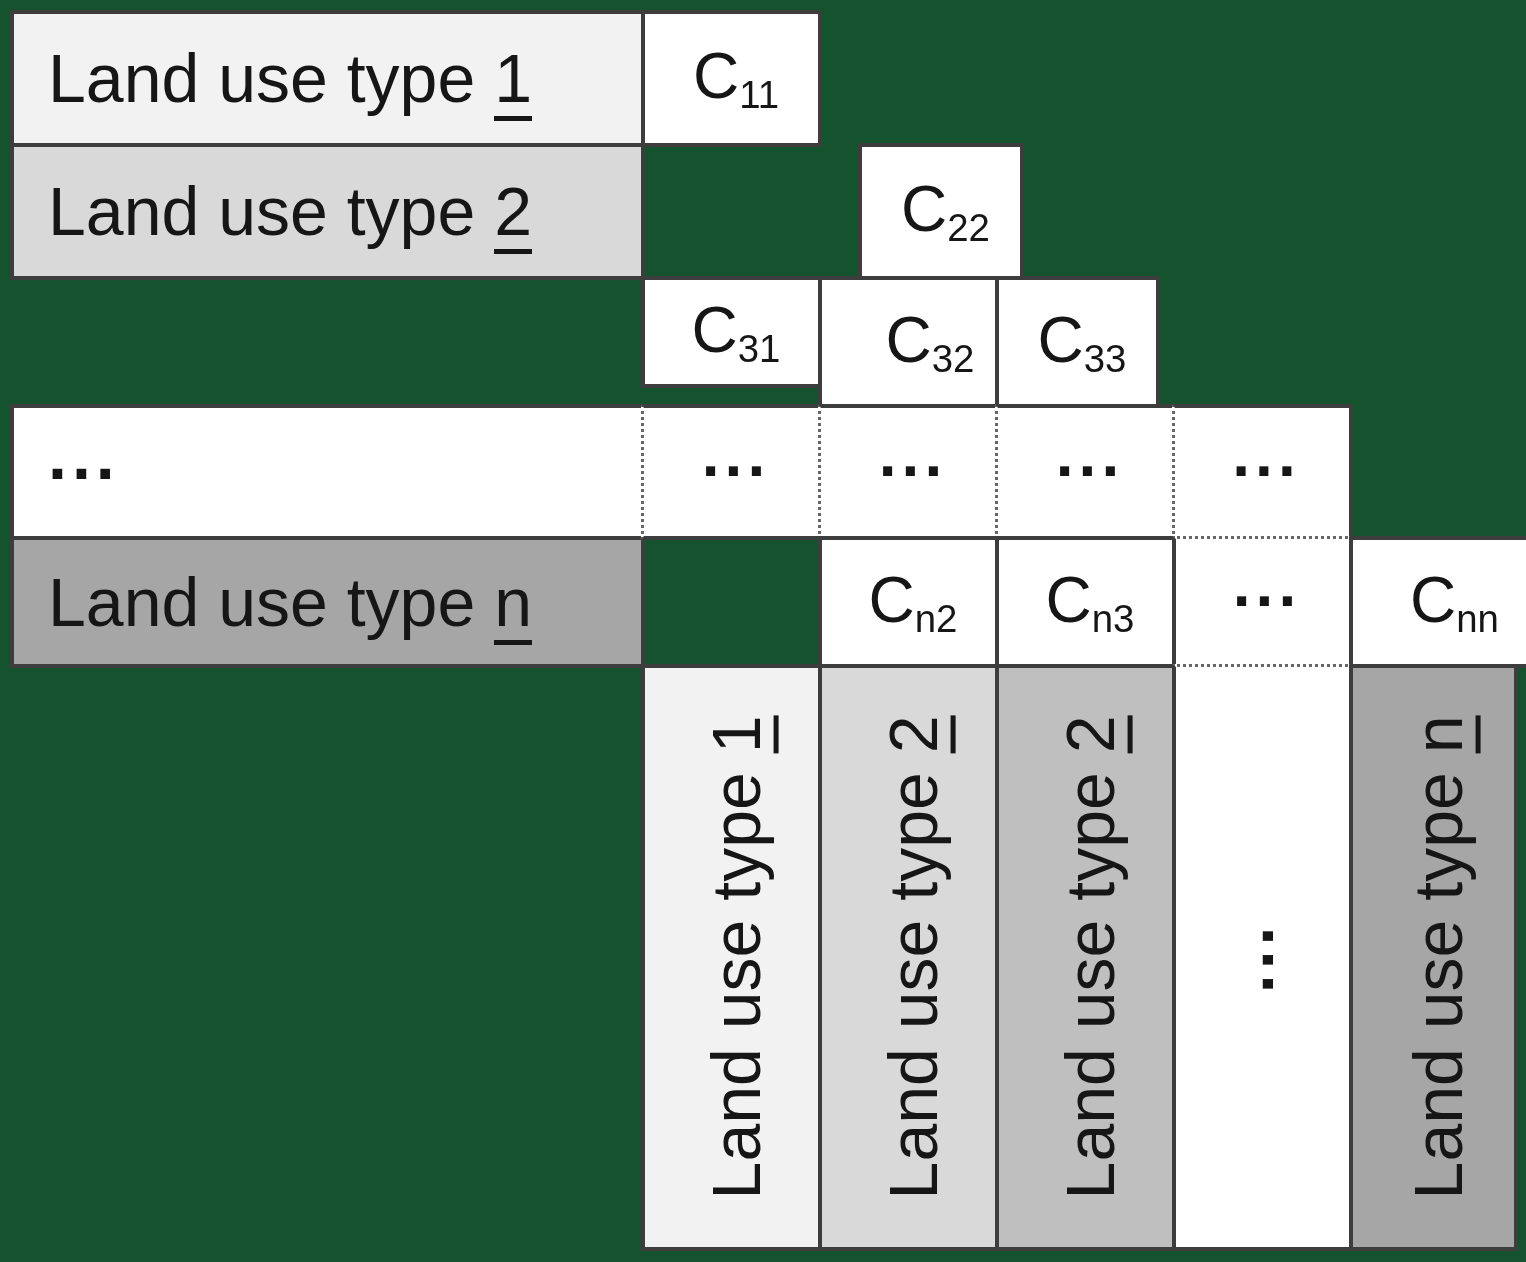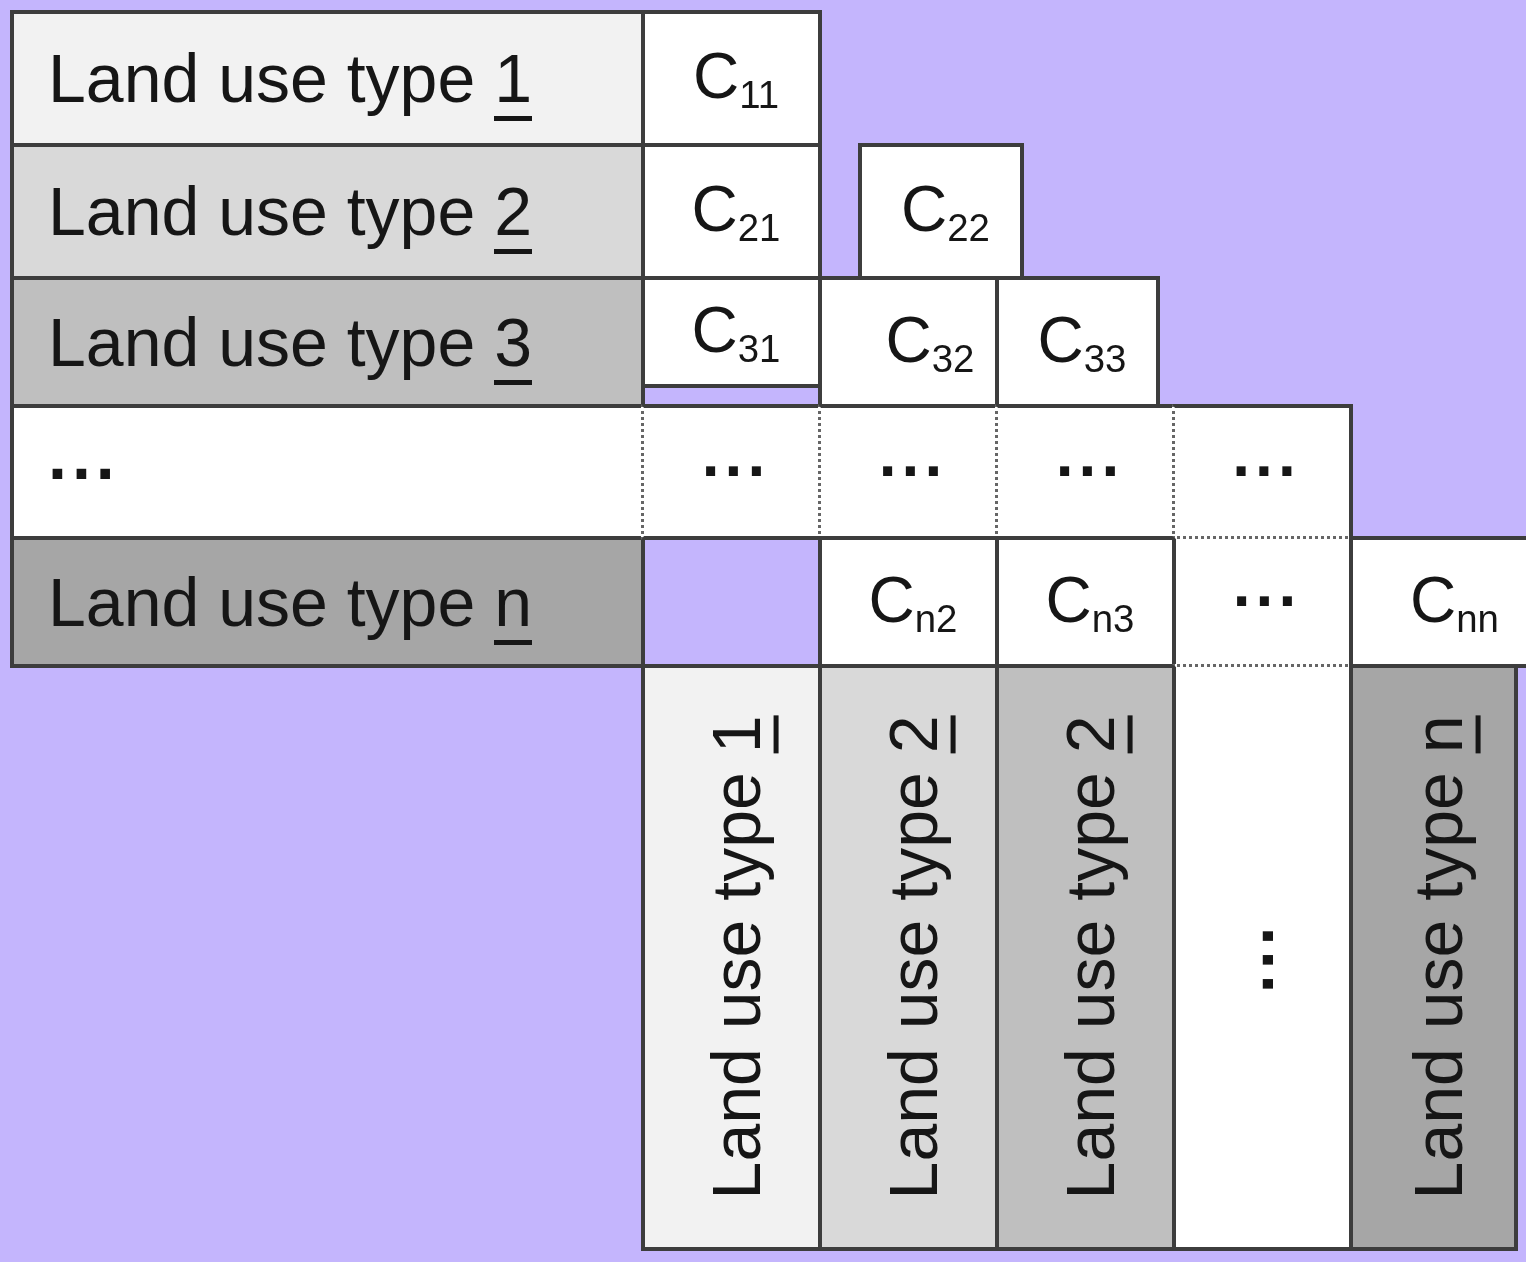--- a/index.html
+++ b/index.html
@@ -1,17 +1,17 @@
 <!DOCTYPE html>
 <html><head>
 <meta charset="utf-8">
 <style>
   html,body{margin:0;padding:0;background:#ffffff;}
   .stage{
-    position:relative;width:1526px;height:1262px;background:#c4b5fd;
+    position:relative;width:1526px;height:1262px;background:#14532d;
     font-family:"Liberation Sans","DejaVu Sans",sans-serif;color:#161616;
   }
   .cell{
     position:absolute;box-sizing:border-box;background:#ffffff;
     border:4px solid #3d3d3d;display:flex;align-items:center;justify-content:center;
     overflow:visible;
     padding-left:9px;
   }
   .row-label{justify-content:flex-start;padding-left:34px;}
   .s1{background:#f2f2f2;}
@@ -36,37 +36,31 @@
 <body>
 
 <div class="stage">
 
   <div class="cell row-label s1" style="left:10px;top:10px;width:635px;height:137px">
     <span class="lab"><span>Land use type </span><span class="u">1</span></span>
   </div>
   <div class="cell row-label s2" style="left:10px;top:143px;width:635px;height:137px">
     <span class="lab"><span>Land use type </span><span class="u">2</span></span>
   </div>
-  <div class="cell row-label s3" style="left:10px;top:276px;width:635px;height:132px">
-    <span class="lab"><span>Land use type </span><span class="u">3</span></span>
-  </div>
   <div class="cell row-label sw dot-r" style="left:10px;top:404px;width:635px;height:136px">
     <span class="lab dots"><span>...</span><span class="u"></span></span>
   </div>
   <div class="cell row-label s4" style="left:10px;top:536px;width:635px;height:132px">
     <span class="lab"><span>Land use type </span><span class="u">n</span></span>
   </div>
 
   <div class="cell" style="left:641px;top:10px;width:181px;height:137px">
     <span class="cval"><span>C</span><span class="sub">11</span></span>
   </div>
 
-  <div class="cell" style="left:641px;top:143px;width:181px;height:137px">
-    <span class="cval"><span>C</span><span class="sub">21</span></span>
-  </div>
   <div class="cell" style="left:858px;top:143px;width:166px;height:137px">
     <span class="cval"><span>C</span><span class="sub">22</span></span>
   </div>
 
   <div class="cell" style="left:641px;top:276px;width:181px;height:112px">
     <span class="cval"><span>C</span><span class="sub">31</span></span>
   </div>
   <div class="cell" style="left:818px;top:276px;width:215px;height:132px">
     <span class="cval"><span>C</span><span class="sub">32</span></span>
   </div>

